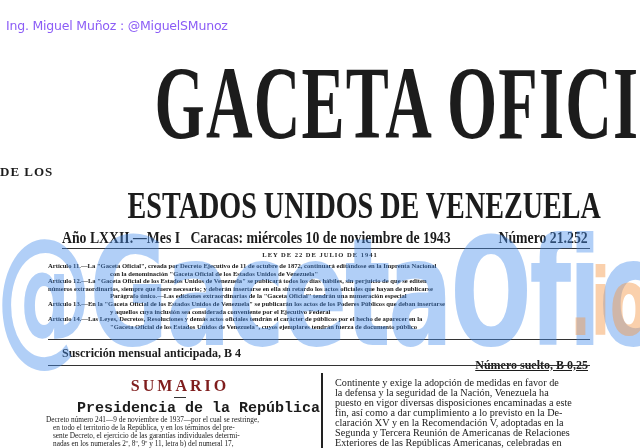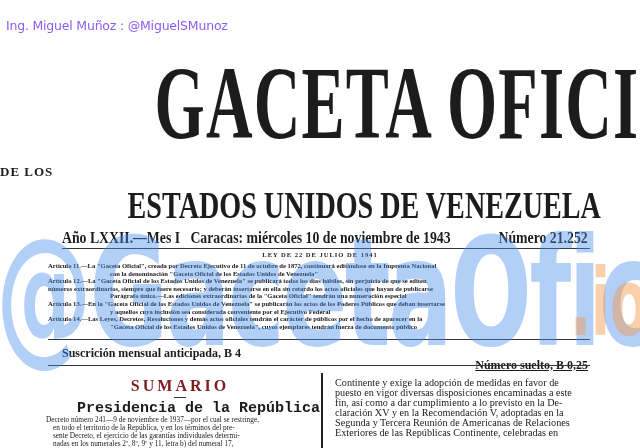--- a/index.html
+++ b/index.html
@@ -80,23 +80,24 @@
   <div class="line in">en todo el territorio de la República, y en los términos del pre-</div>
   <div class="line in">sente Decreto, el ejercicio de las garantías individuales determi-</div>
   <div class="line in">nadas en los numerales 2º, 8º, 9º y 11, letra b) del numeral 17,</div>
 
 </div>
 
 <div class="col-divider"></div>
 
 <div class="right-col">
   <div class="line">Continente y exige la adopción de medidas en favor de</div>
+  <div class="line">la defensa y la seguridad de la Nación, Venezuela ha</div>
   <div class="line">puesto en vigor diversas disposiciones encaminadas a este</div>
   <div class="line">fin, así como a dar cumplimiento a lo previsto en la De-</div>
   <div class="line">claración XV y en la Recomendación V, adoptadas en la</div>
   <div class="line">Segunda y Tercera Reunión de Americanas de Relaciones</div>
-  <div class="line">Exteriores de las Repúblicas Continente, celebradas en</div>
+  <div class="line">Exteriores de las Repúblicas Americanas, celebradas en</div>
 </div>
 
 <div class="watermark">
   <span class="wm-text">@GacetaOficial</span>
   <span class="wm-io">.io</span>
 </div>
 
 </body></html>

